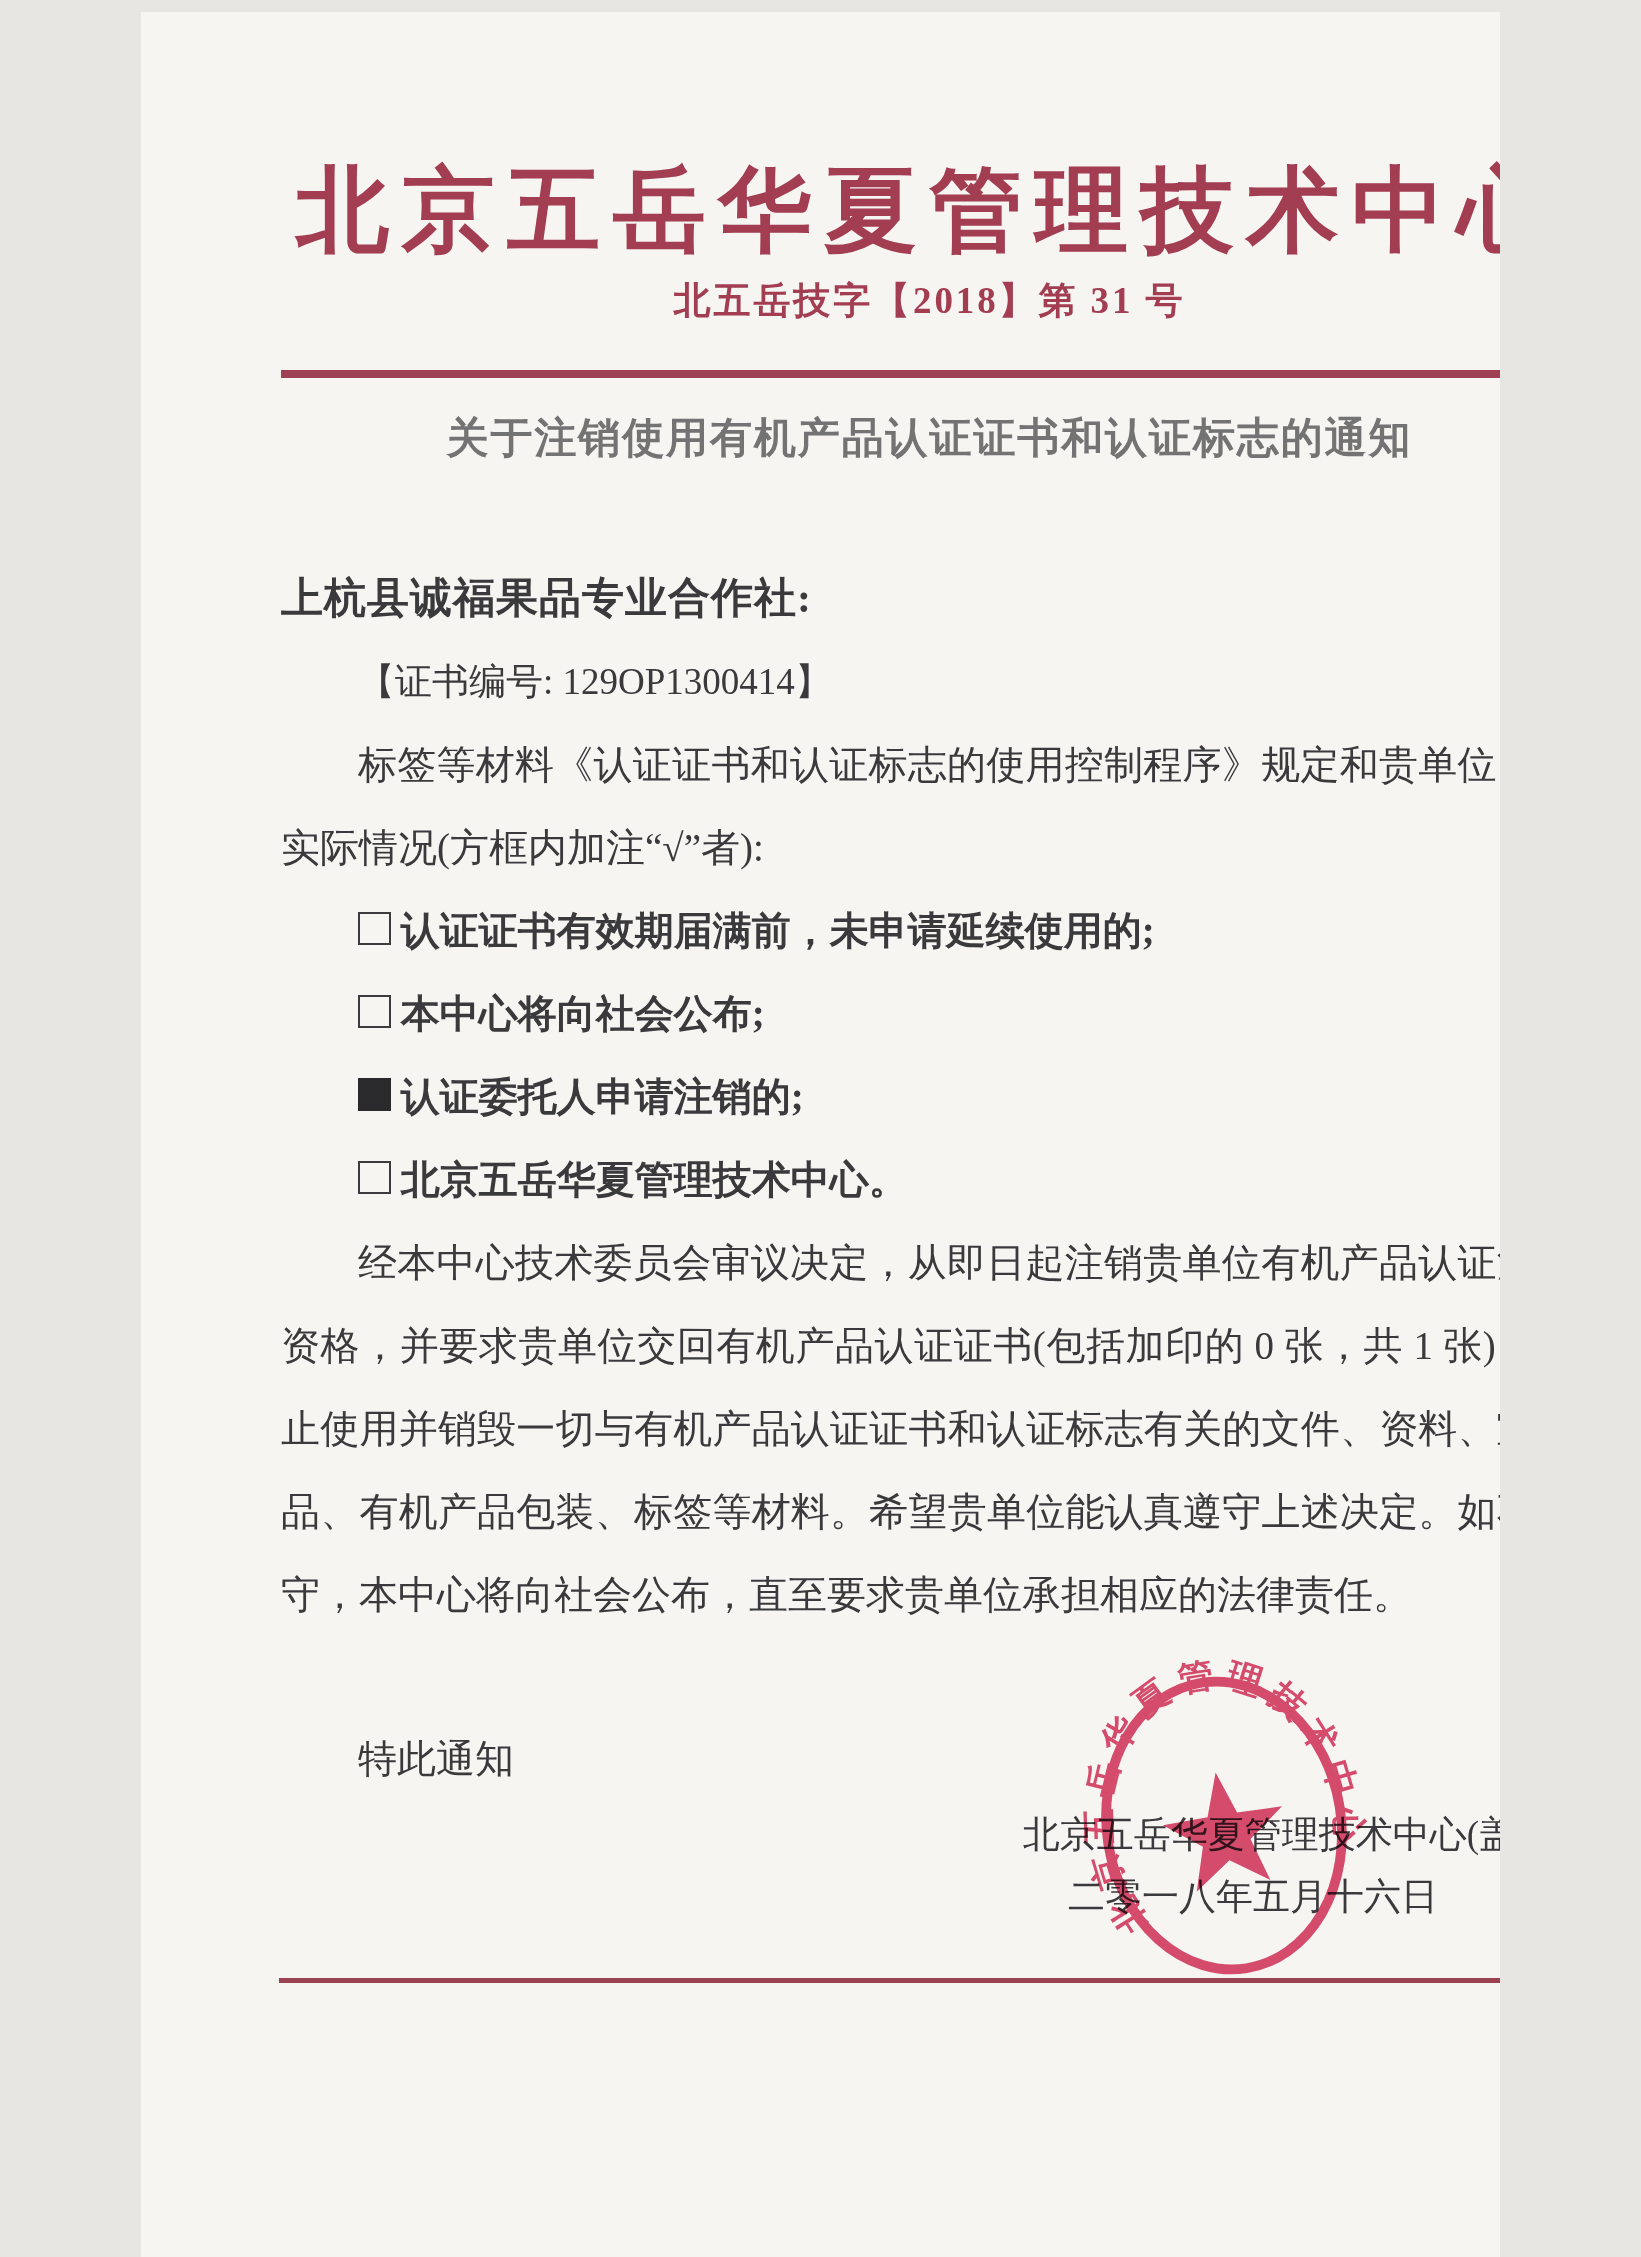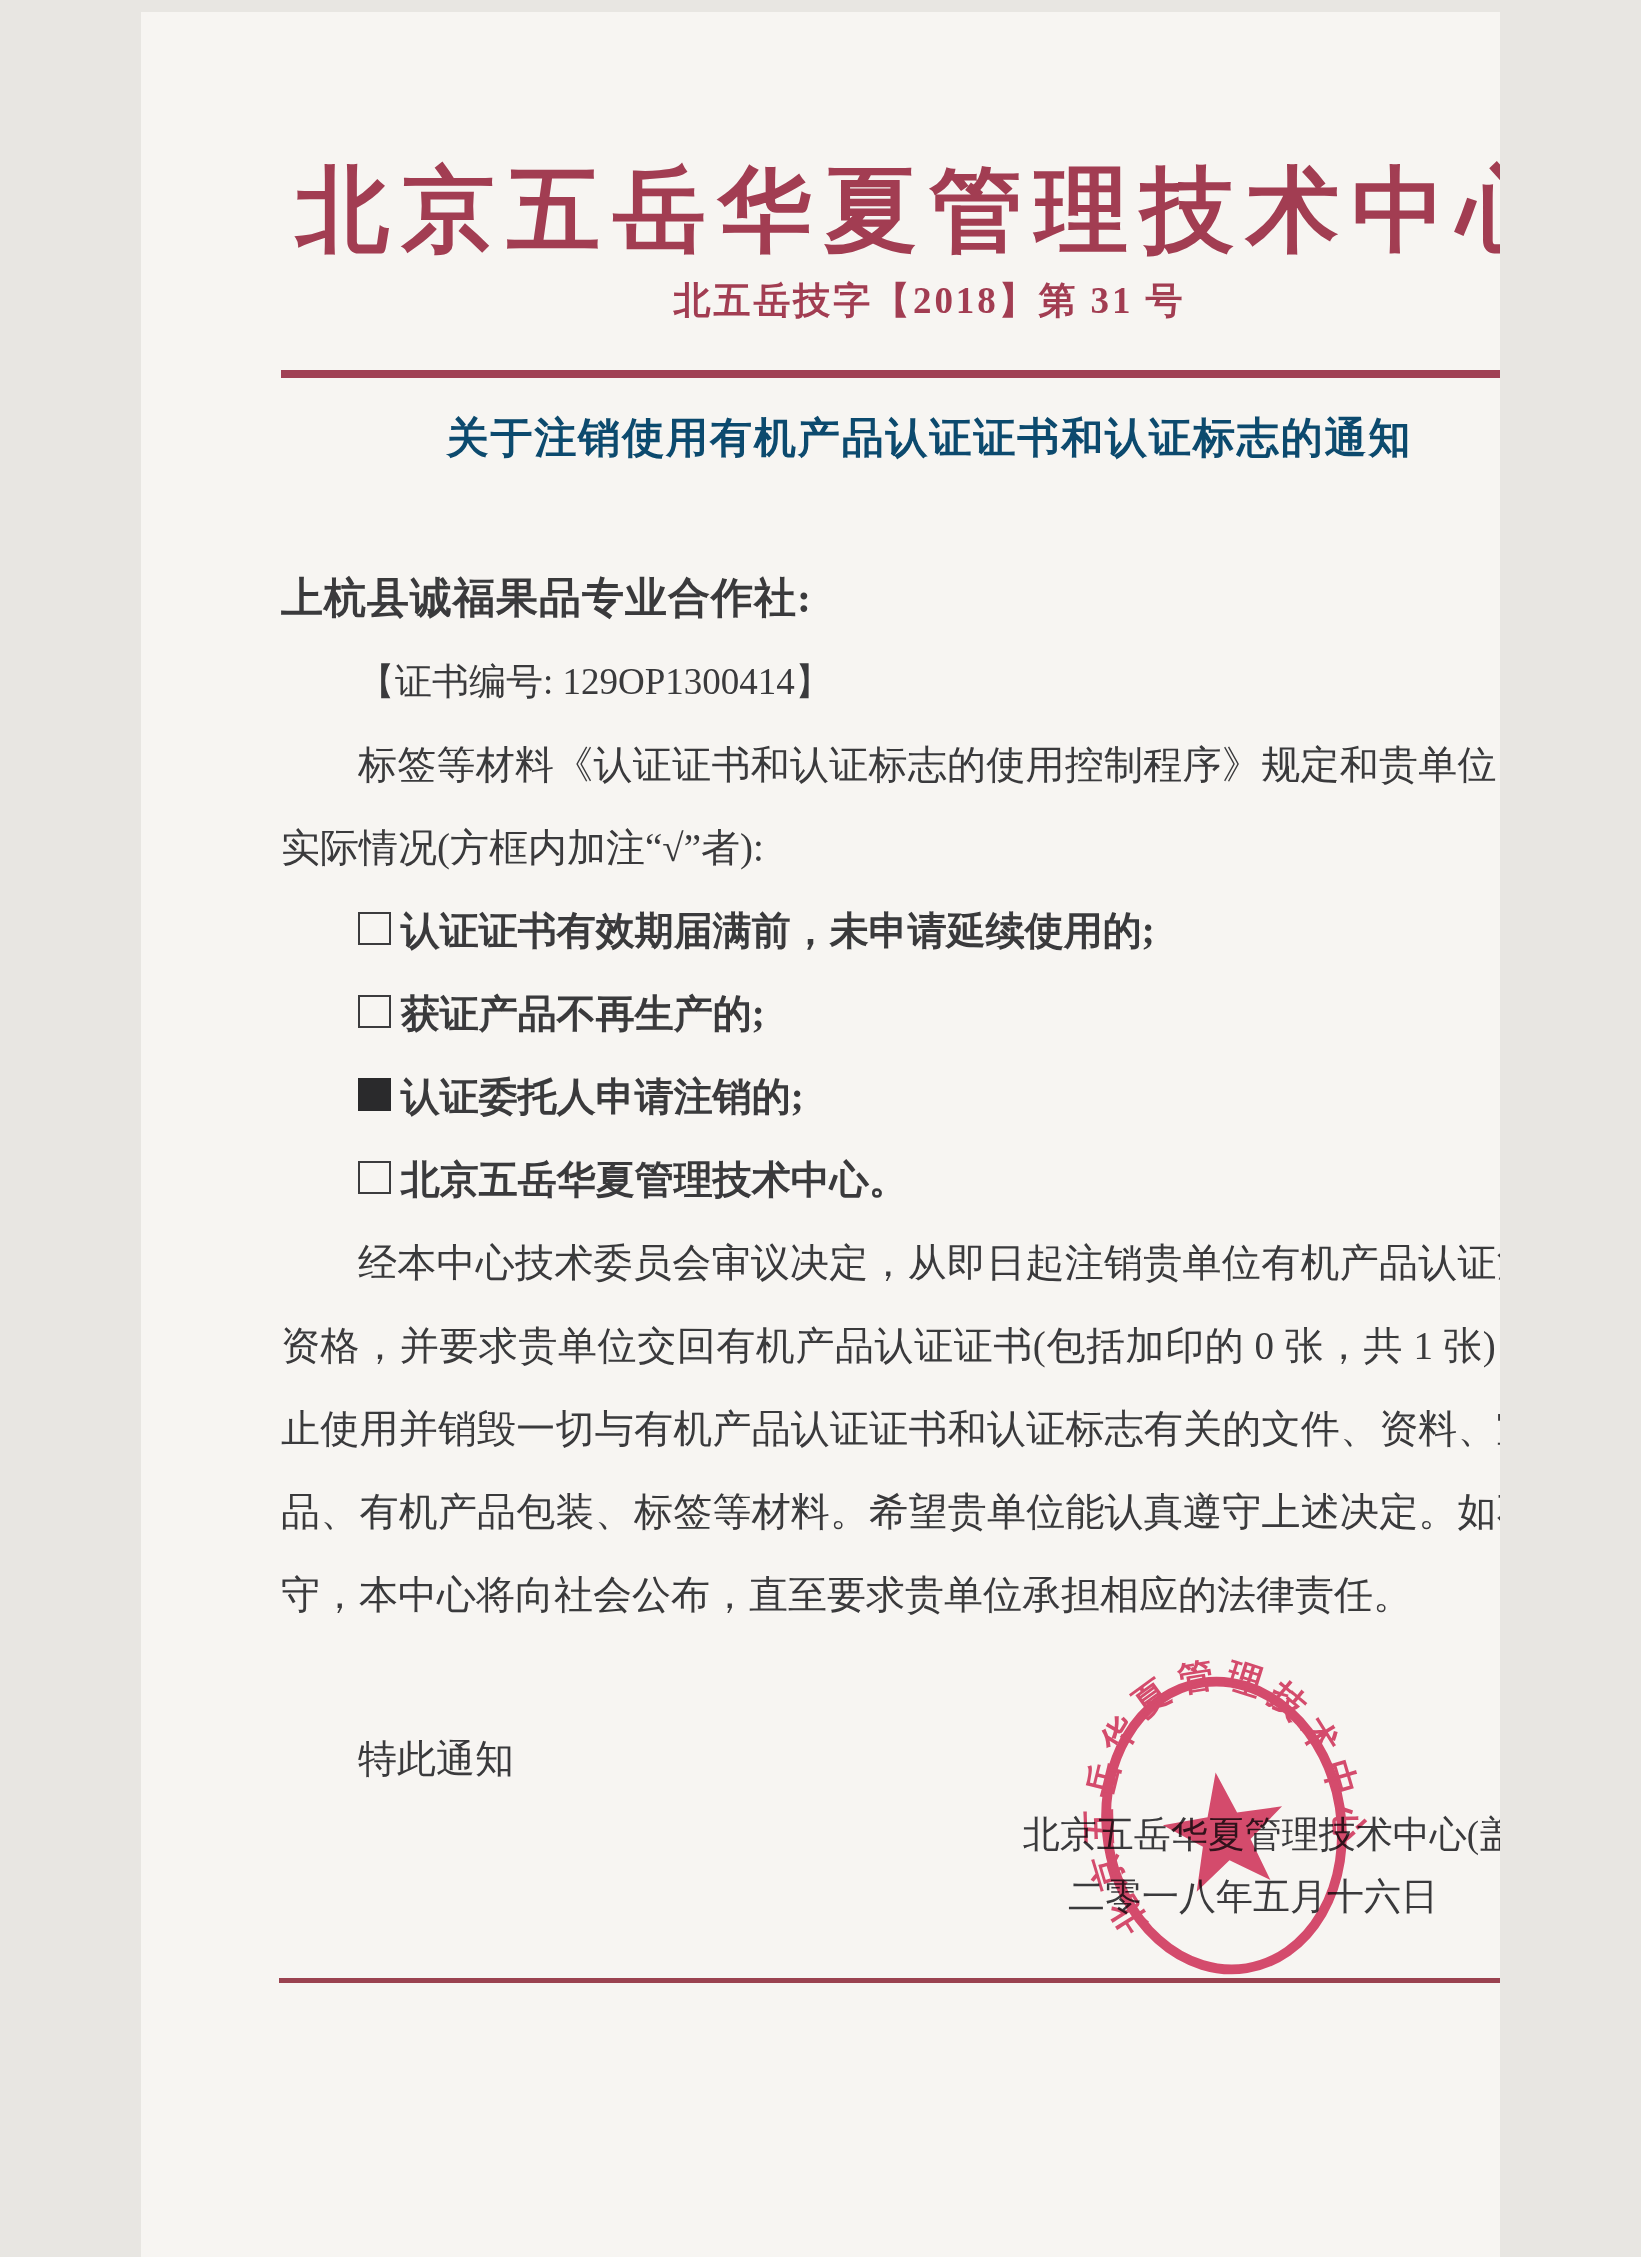--- a/index.html
+++ b/index.html
@@ -54,21 +54,21 @@
   }
   .notice-title {
     position: absolute;
     top: 398px;
     left: 140px;
     width: 1297px;
     text-align: center;
     font-weight: 700;
     font-size: 42px;
     letter-spacing: 1.9px;
-    color: #0c4a6e;
+    color: #737373;
     white-space: nowrap;
   }
   
   .body-block {
     position: absolute;
     top: 545px;
     left: 140px;
     width: 1294px;
     font-size: 39px;
     line-height: 83px;
@@ -155,21 +155,21 @@
 
   <div class="body-block">
     <div class="addressee">上杭县诚福果品专业合作社:</div>
     <div class="cert-line">【证书编号: 129OP1300414】</div>
     <p class="para">标签等材料《认证证书和认证标志的使用控制程序》规定和贵单位以下实际情况(方框内加注“√”者):</p>
 
     <div class="cond-row">
       <span class="checkbox"></span><span>认证证书有效期届满前，未申请延续使用的;</span>
     </div>
     <div class="cond-row">
-      <span class="checkbox"></span><span>获证产品不再生产的;</span>
+      <span class="checkbox"></span><span>本中心将向社会公布;</span>
     </div>
     <div class="cond-row">
       <span class="checkbox checked"></span><span>认证委托人申请注销的;</span>
     </div>
     <div class="cond-row">
       <span class="checkbox"></span><span>北京五岳华夏管理技术中心。</span>
     </div>
 
     <p class="para">经本中心技术委员会审议决定，从即日起注销贵单位有机产品认证注册资格，并要求贵单位交回有机产品认证证书(包括加印的 0 张，共 1 张)，停止使用并销毁一切与有机产品认证证书和认证标志有关的文件、资料、宣传品、有机产品包装、标签等材料。希望贵单位能认真遵守上述决定。如不遵守，本中心将向社会公布，直至要求贵单位承担相应的法律责任。</p>
     <div class="closing">特此通知</div>

